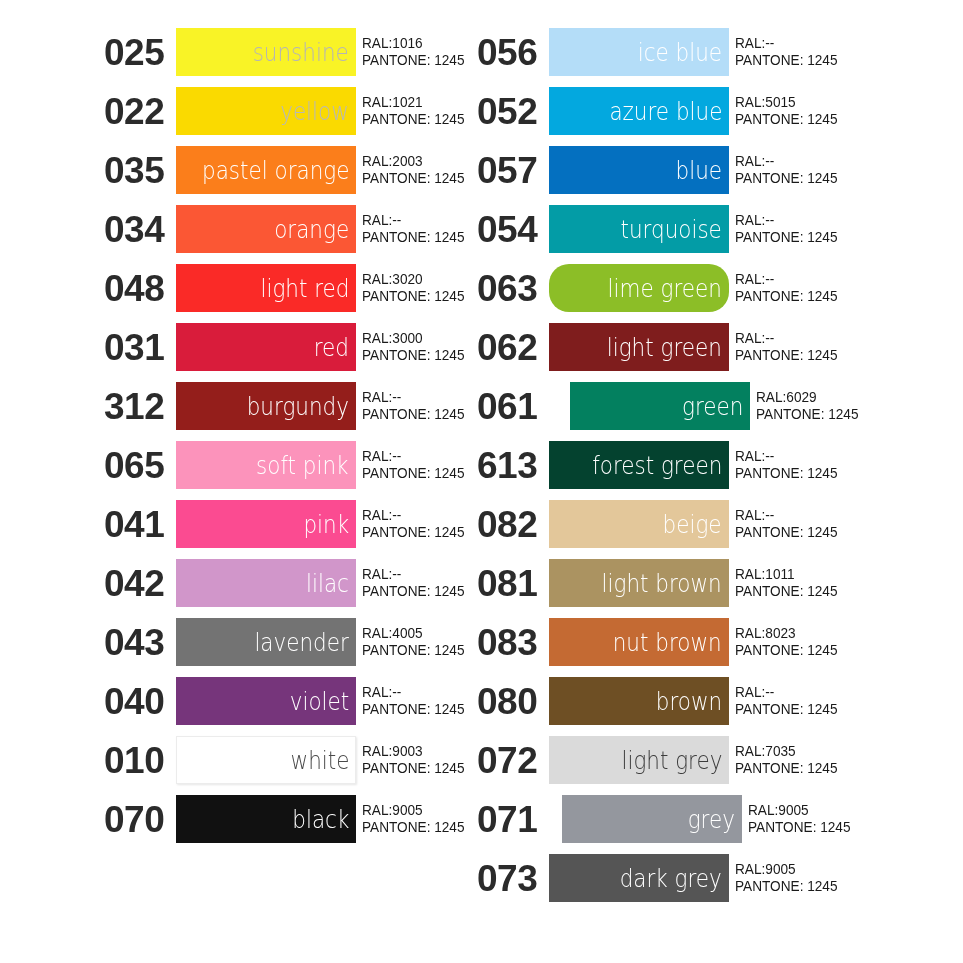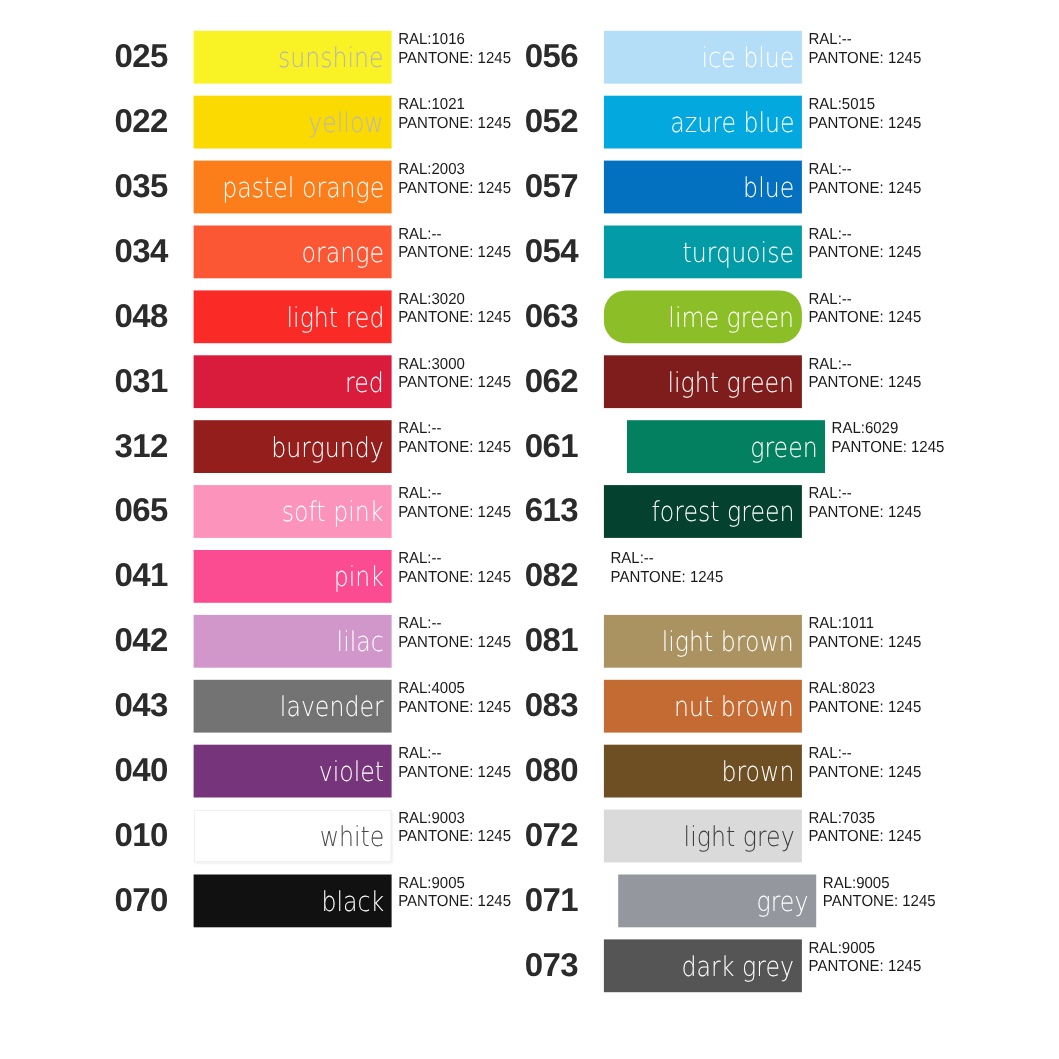--- a/index.html
+++ b/index.html
@@ -35,21 +35,21 @@
     height: 48px;
     margin-bottom: 11px;
   }
 
   .code {
     width: 73px;
     flex: 0 0 73px;
     display: flex;
     align-items: center;
     justify-content: flex-start;
-    font-size: 30px;
+    font-size: 37px;
     font-weight: bold;
     color: #2b2b2b;
     letter-spacing: -0.5px;
     line-height: 1;
     padding-left: 1px;
     font-family: "Liberation Sans", sans-serif;
   }
 
   .swatch {
     width: 180px;
@@ -74,20 +74,21 @@
     font-stretch: condensed;
     transform: scaleX(0.86);
     transform-origin: right center;
   }
 
   .specs {
     flex: 1 1 auto;
     padding-left: 6px;
     display: flex;
     flex-direction: column;
+    justify-content: center;
     color: #1a1a1a;
     line-height: 1.18;
   }
   .specs .ral,
   .specs .pantone {
     font-size: 14.5px;
     white-space: nowrap;
     font-family: "Liberation Sans", sans-serif;
     transform: scaleX(0.94);
     transform-origin: left center;
@@ -315,20 +316,23 @@
         <div class="swatch" style="background-color: rgb(4, 66, 47);">
           <span class="swatch-label" style="color: rgb(255, 255, 255);">forest green</span>
         </div>
         <div class="specs">
           <div class="ral">RAL:--</div>
           <div class="pantone">PANTONE: 1245</div>
         </div>
       </div>
       <div class="swatch-row">
         <div class="code">082</div>
+        <div class="swatch" style="background-color: rgb(227, 199, 154);">
+          <span class="swatch-label" style="color: rgb(255, 255, 255);">beige</span>
+        </div>
         <div class="specs">
           <div class="ral">RAL:--</div>
           <div class="pantone">PANTONE: 1245</div>
         </div>
       </div>
       <div class="swatch-row">
         <div class="code">081</div>
         <div class="swatch" style="background-color: rgb(171, 147, 97);">
           <span class="swatch-label" style="color: rgb(255, 255, 255);">light brown</span>
         </div>

